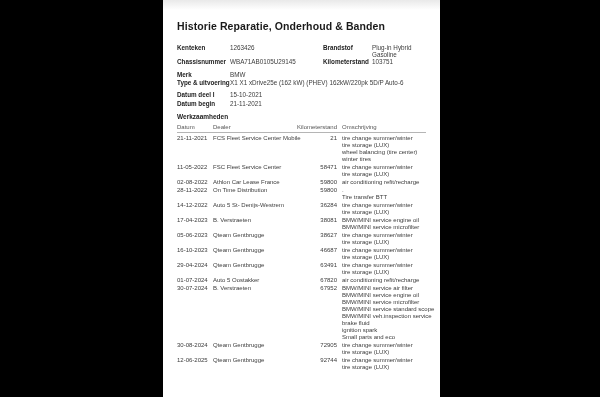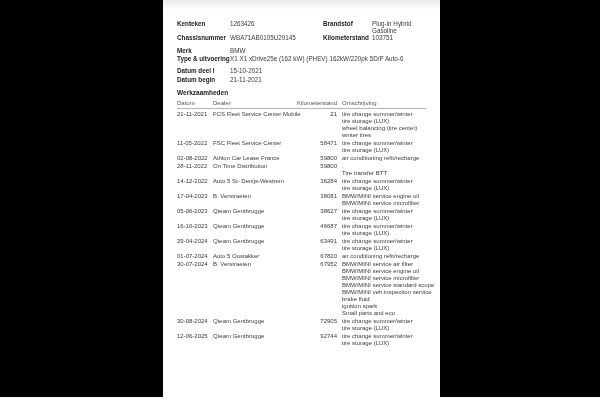--- a/index.html
+++ b/index.html
@@ -45,20 +45,21 @@
   .c-km{width:45px;flex:none;text-align:right;white-space:nowrap;}
   .c-desc{flex:1;min-width:0;margin-left:5px;white-space:nowrap;overflow:visible;}
   .c-desc div{white-space:nowrap;}
 </style>
 </head>
 <body>
 
 <div class="stage">
   <div class="doc-page">
 
+    <h1 class="doc-title">Historie Reparatie, Onderhoud &amp; Banden</h1>
 
     <div class="irow mb0">
       <span class="ilabel w-l1">Kenteken</span>
       <span class="ivalue w-v1">1263426</span>
       <span class="ilabel w-l2">Brandstof</span>
       <span class="ivalue w-v2">Plug-in Hybrid Gasoline</span>
     </div>
     <div class="irow mb6">
       <span class="ilabel w-l1">Chassisnummer</span>
       <span class="ivalue w-v1">WBA71AB0105U29145</span>

